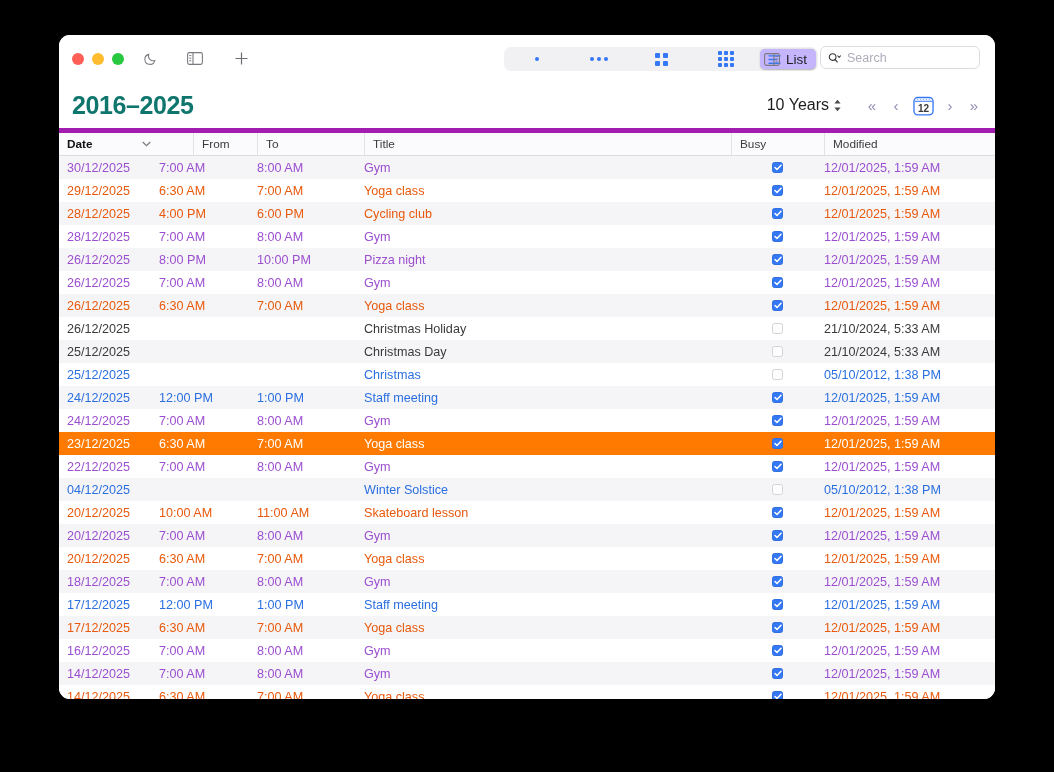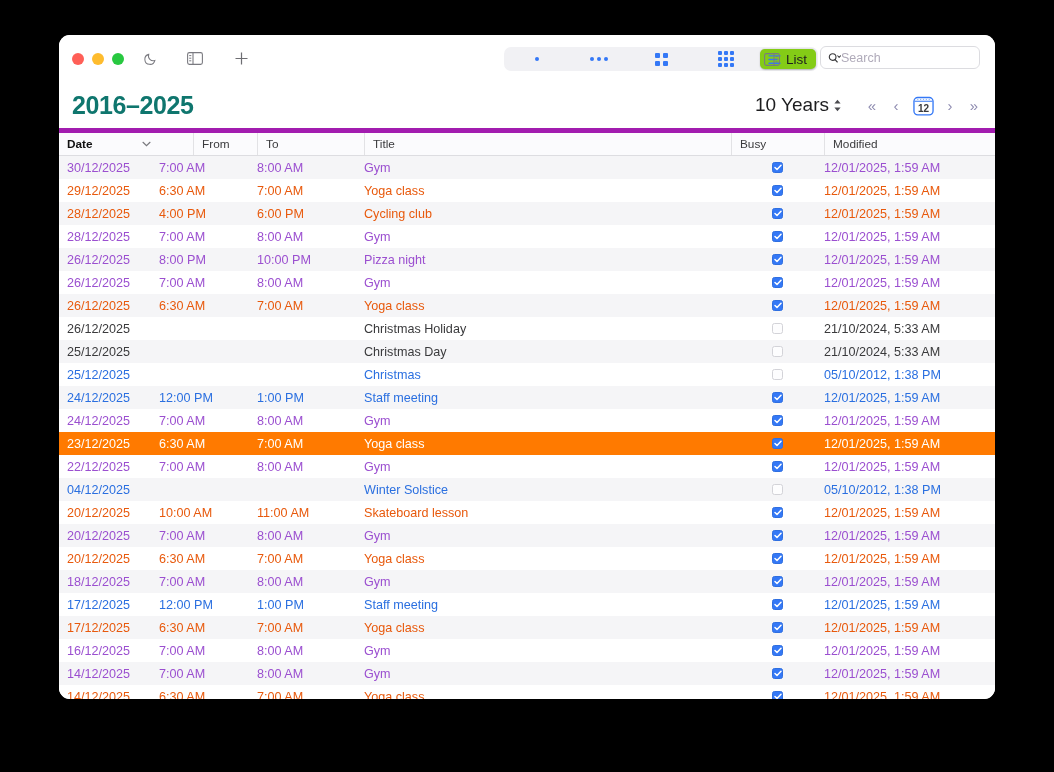--- a/index.html
+++ b/index.html
@@ -66,21 +66,21 @@
     height: 20px;
     display: flex; align-items: center; justify-content: center;
     border-radius: 5px;
     color: #3478f6;
     padding: 0 10px;
     font-size: 13px;
   }
   .seg.w1 { width: 42px; }
   .seg.w2 { width: 48px; }
   .seg.wlist {
-    background: #84cc16;
+    background: #c4b5fd;
     box-shadow: 0 0.5px 1.5px rgba(0,0,0,0.25);
     color: #1d1d1f;
     gap: 5px;
     padding: 0 9px 0 8px;
   }
   .seg.wlist .seglabel { color:#1d1d1f; font-size:13.5px; }
 
   .dot1 { width:4px; height:4px; border-radius:50%; background:#3478f6; }
   .dots3 { display:flex; gap:3px; }
   .dots3 i { width:4px; height:4px; border-radius:50%; background:#3478f6; display:block; }
@@ -96,21 +96,21 @@
     left: 761px; top: 11px;
     width: 160px; height: 23px;
     background: #ffffff;
     border: 1px solid #dcdce0;
     border-radius: 6px;
     display: flex; align-items: center;
     padding: 0 7px;
     box-sizing: border-box;
   }
   .search-ph {
-    font-size: 12.5px; color: #b0abba; 
+    font-size: 12.5px; color: #b0abba; margin-left: 6px;
   }
 
   
   .titlebar {
     position: relative;
     height: 46px;
     background: #ffffff;
     display: flex; align-items: center;
   }
   .bigtitle {
@@ -122,21 +122,21 @@
   }
   .nav-right {
     position: absolute;
     right: 9px; top: 0;
     height: 46px;
     display: flex; align-items: center;
     gap: 0;
   }
   .range-stepper {
     display:flex; align-items:center; gap:4px;
-    font-size: 19px; color:#1d1d1f;
+    font-size: 16px; color:#1d1d1f;
     margin-right: 18px;
   }
   .stepper-arrows { display:flex; flex-direction:column; line-height:5px; color:#5b5b60; font-size:8px;}
   .navbtn {
     width: 24px; height: 24px;
     display:flex; align-items:center; justify-content:center;
     color: #8e8bb0;
     font-size: 15px;
   }
   .calbtn {

